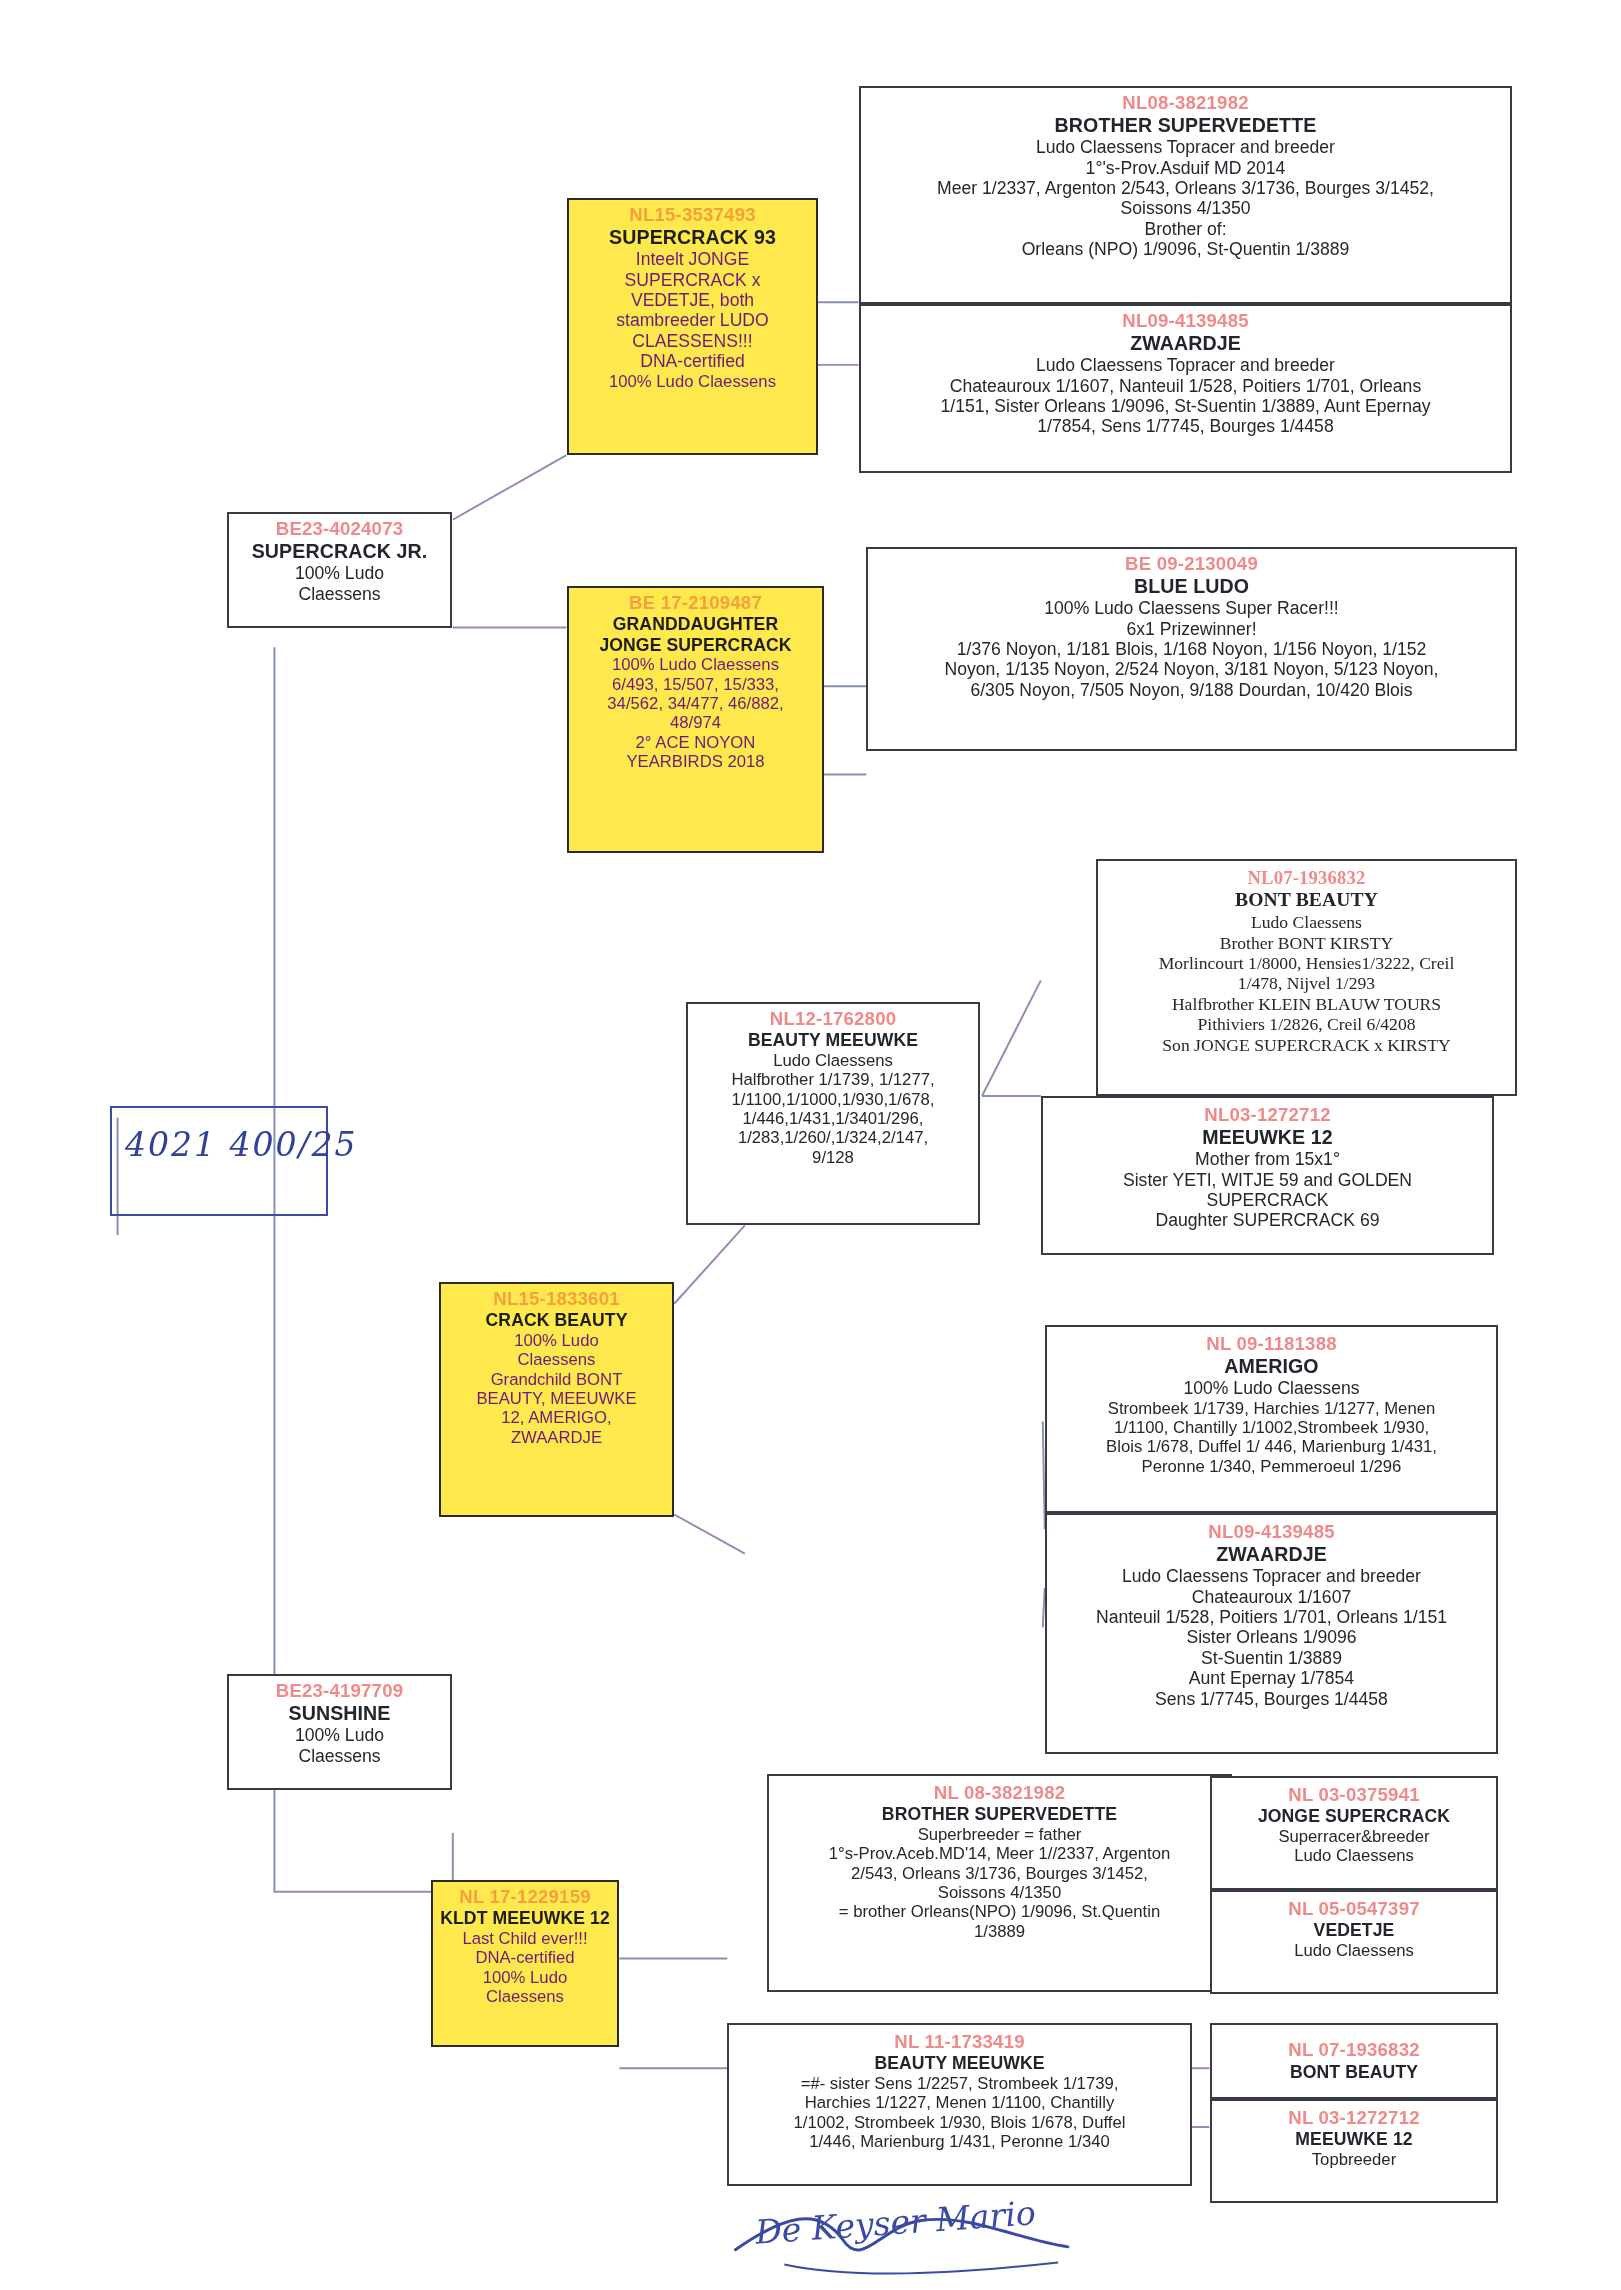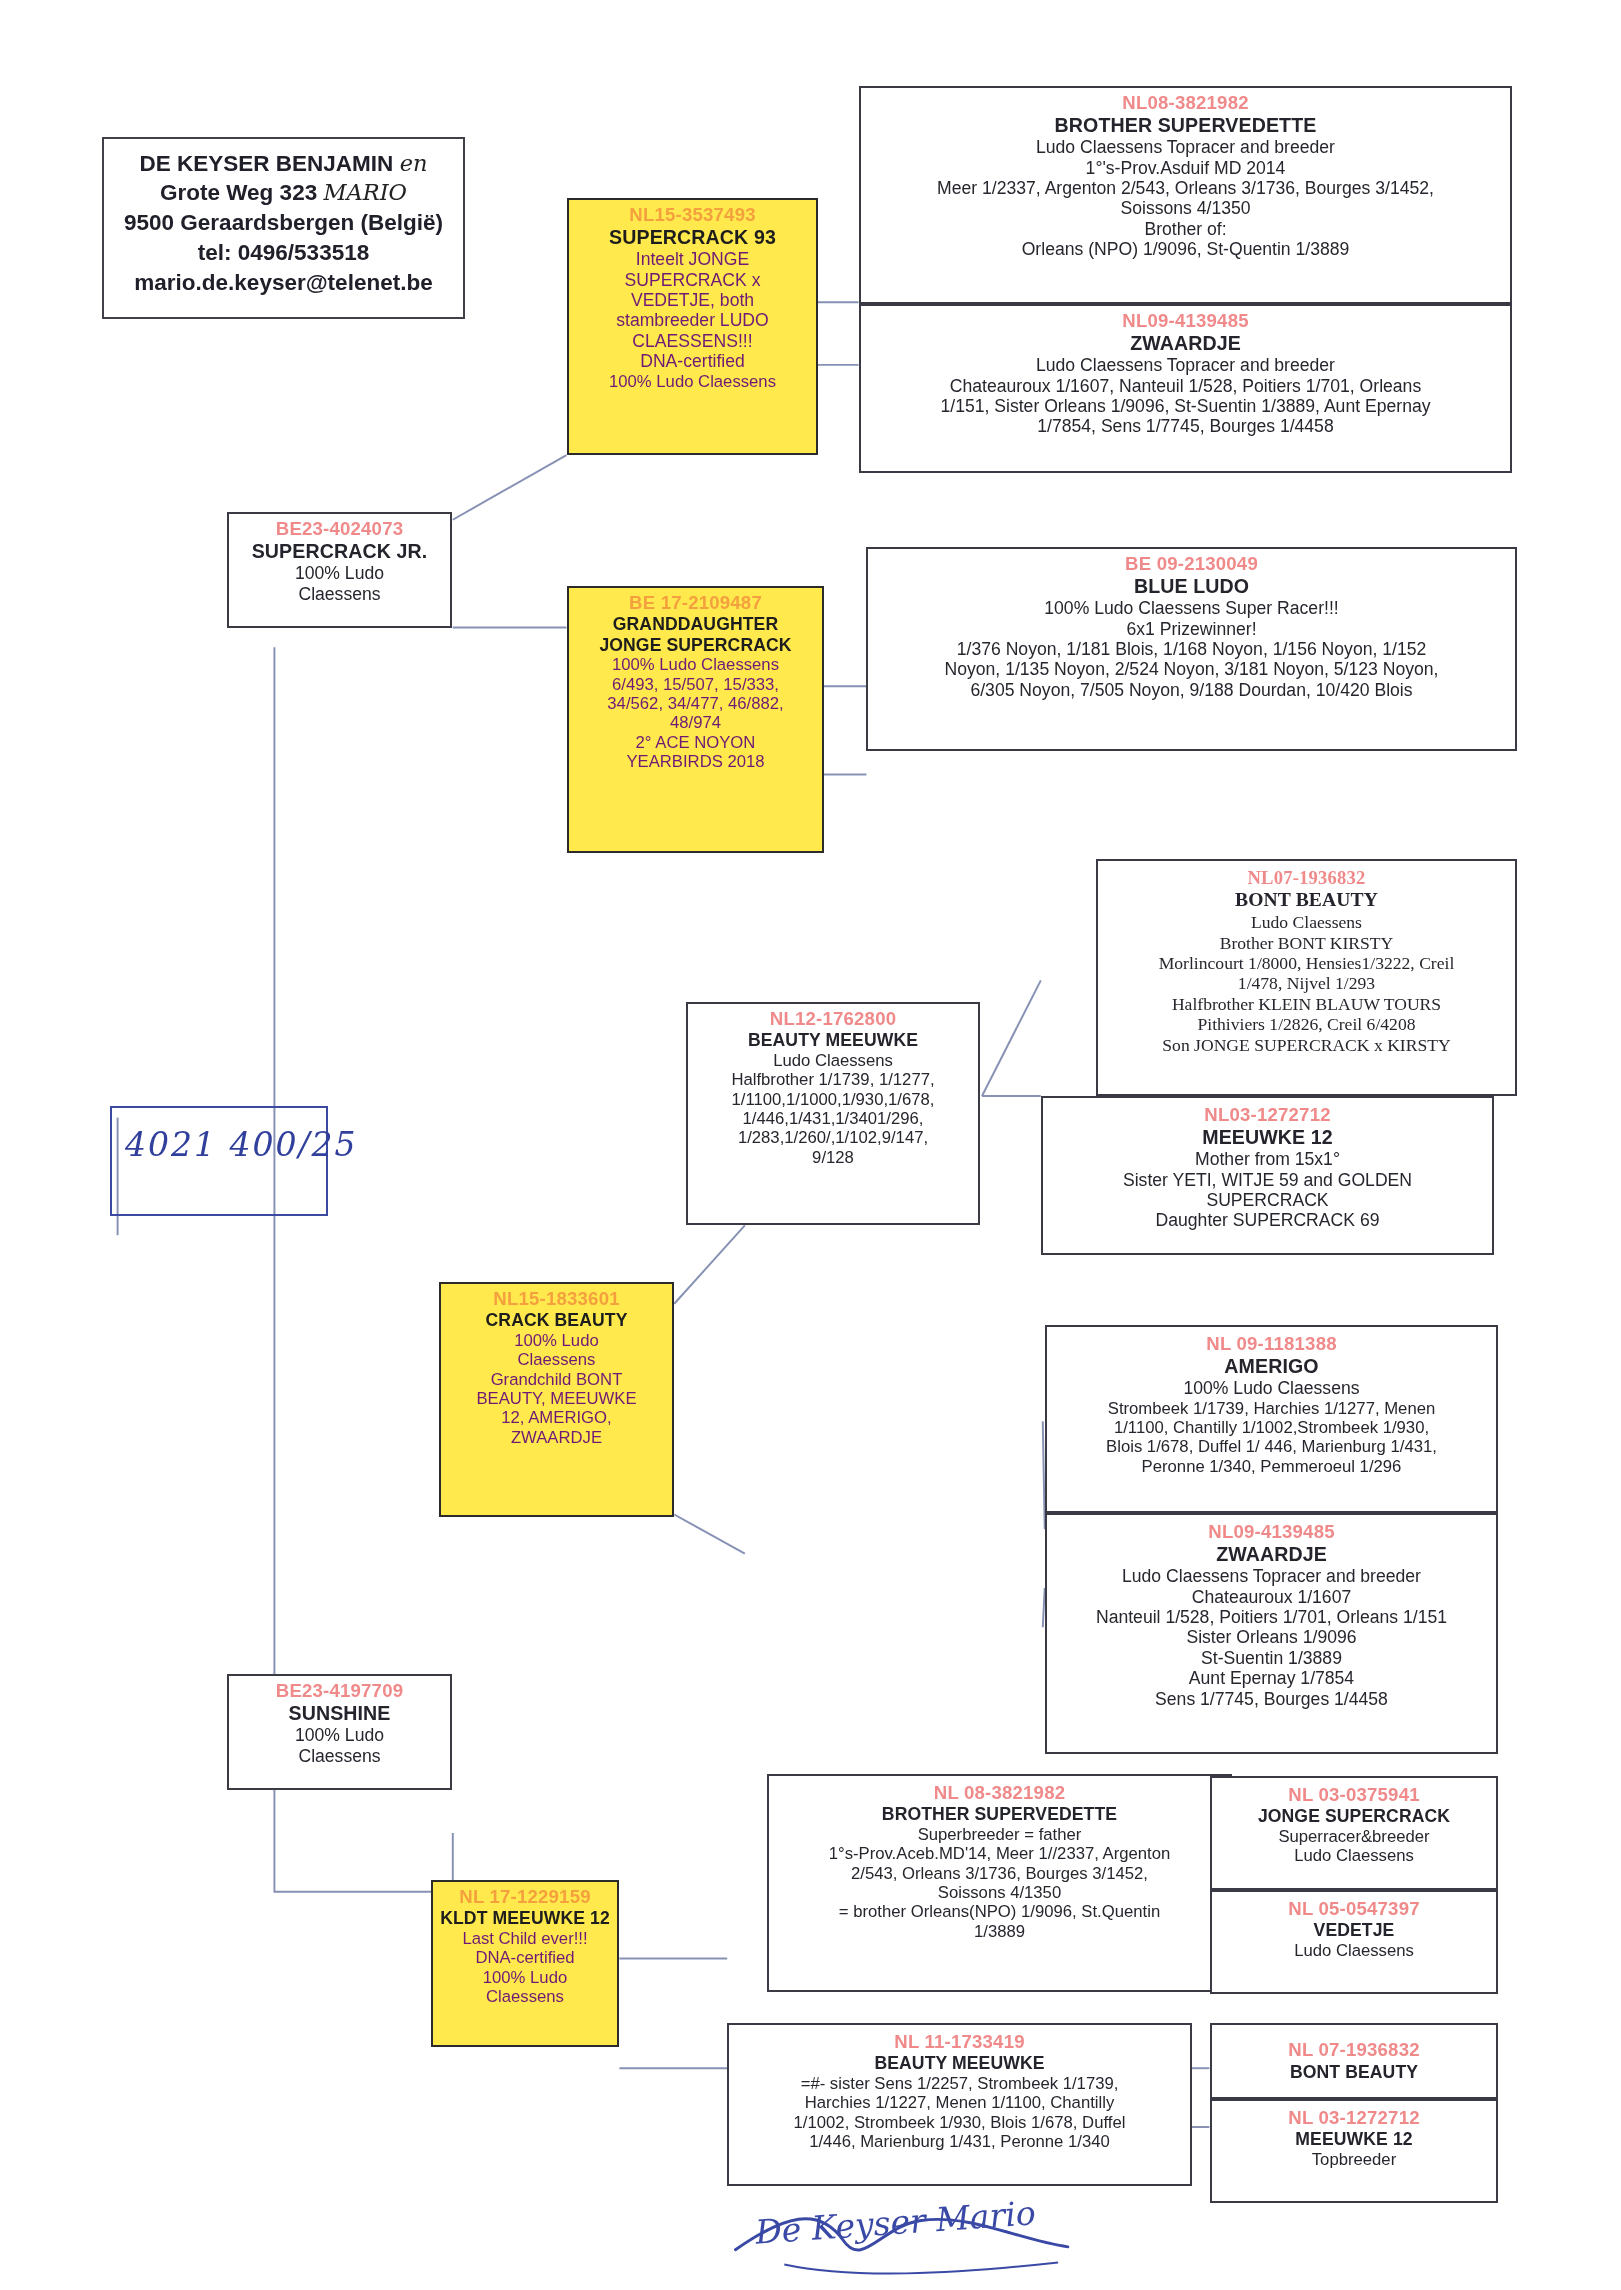--- a/index.html
+++ b/index.html
@@ -105,27 +105,20 @@
     font-style: italic;
     transform: rotate(-4deg);
     white-space: nowrap;
   }
 </style>
 </head>
 <body>
 
 <div id="page">
 
-  <div class="stamp" style="left:102px; top:137px; width:363px; height:182px;">
-    <span class="line"><span>DE KEYSER BENJAMIN</span> <span class="hand">en</span></span>
-    <span class="line"><span>Grote Weg 323</span> <span class="hand">MARIO</span></span>
-    <span class="line">9500 Geraardsbergen (België)</span>
-    <span class="line">tel: 0496/533518</span>
-    <span class="line">mario.de.keyser@telenet.be</span>
-  </div>
 
   <svg class="diag" style="left:0; top:0; width:1621px; height:2291px;" viewBox="0 0 1654 2337" width="1621" height="2291">
 
     <polyline points="462,530 578,464" fill="none" stroke="#8691b4" stroke-width="2"></polyline>
 
     <polyline points="462,640 578,640" fill="none" stroke="#8691b4" stroke-width="2"></polyline>
 
     <polyline points="834,308 876,308" fill="none" stroke="#8691b4" stroke-width="2"></polyline>
     <polyline points="834,372 876,372" fill="none" stroke="#8691b4" stroke-width="2"></polyline>
 
@@ -243,21 +236,21 @@
     <span class="desc">Daughter SUPERCRACK 69</span>
   </div>
 
   <div class="box" style="left:686px; top:1002px; width:294px; height:223px; padding-top:3.9px;">
     <span class="ring">NL12-1762800</span>
     <span class="name sm">BEAUTY MEEUWKE</span>
     <span class="desc sm">Ludo Claessens</span>
     <span class="desc sm">Halfbrother 1/1739, 1/1277,</span>
     <span class="desc sm">1/1100,1/1000,1/930,1/678,</span>
     <span class="desc sm">1/446,1/431,1/3401/296,</span>
-    <span class="desc sm">1/283,1/260/,1/102,9/147,</span>
+    <span class="desc sm">1/283,1/260/,1/324,2/147,</span>
     <span class="desc sm">9/128</span>
   </div>
 
   <div class="box yellow" style="left:439px; top:1282px; width:235px; height:235px; padding-top:3.9px;">
     <span class="ring">NL15-1833601</span>
     <span class="name sm">CRACK BEAUTY</span>
     <span class="desc sm">100% Ludo</span>
     <span class="desc sm">Claessens</span>
     <span class="desc sm">Grandchild BONT</span>
     <span class="desc sm">BEAUTY, MEEUWKE</span>

